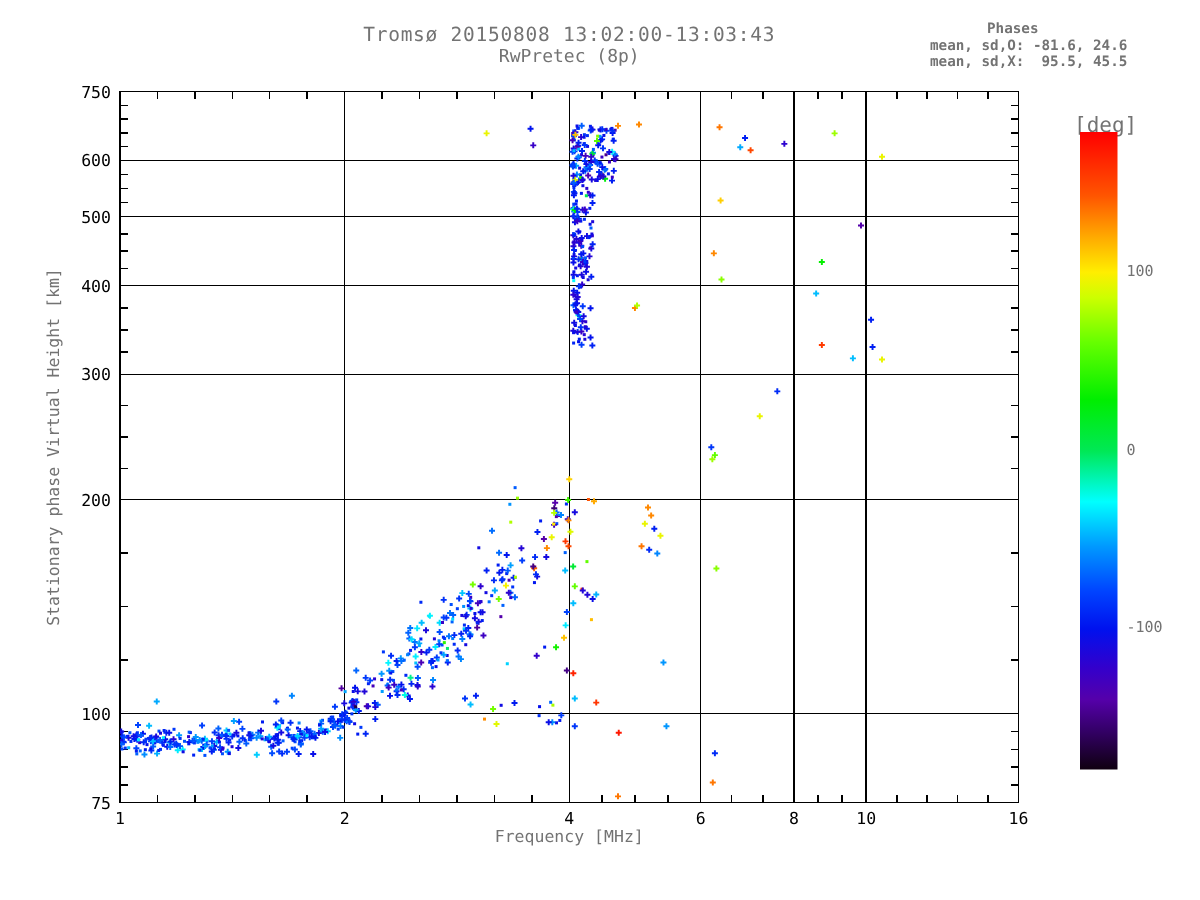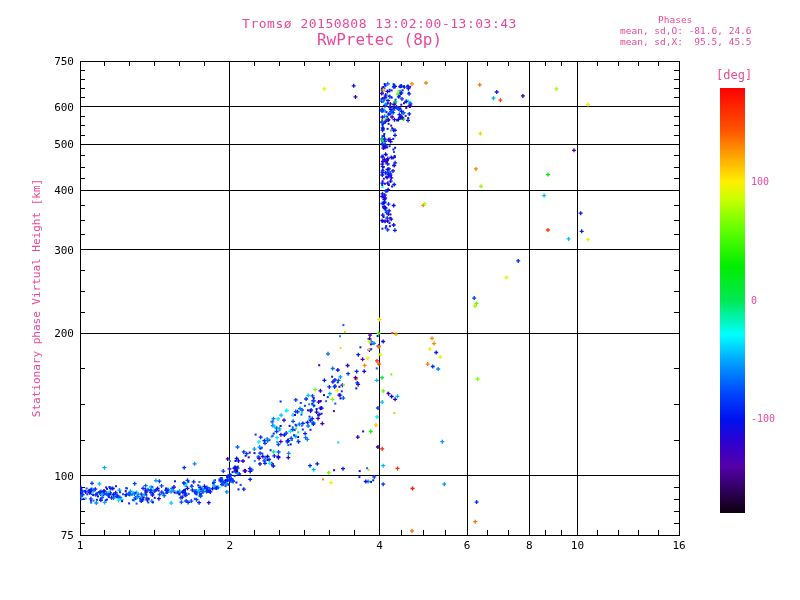--- a/index.html
+++ b/index.html
@@ -1,29 +1,29 @@
 <!DOCTYPE html>
 <html><head>
 <meta charset="utf-8">
 <style>
   html,body{margin:0;padding:0;background:#fff;}
   .canvas{position:relative;width:800px;height:600px;background:#ffffff;
-          font-family:"DejaVu Sans Mono",monospace;color:#ec4899;overflow:hidden;}
+          font-family:"DejaVu Sans Mono",monospace;color:#737373;overflow:hidden;}
   .title{position:absolute;left:80px;top:16px;width:599px;text-align:center;
          font-size:13px;letter-spacing:0.5px;white-space:pre;}
   .subtitle{position:absolute;left:80px;top:30px;width:599px;text-align:center;
-            font-size:16px;white-space:pre;}
+            font-size:12px;white-space:pre;}
   .phases{position:absolute;left:620px;top:14px;font-size:9.5px;line-height:11px;}
-  .phases div{white-space:pre;}
+  .phases div{white-space:pre;font-weight:bold;}
   .phases .ph-head{padding-left:38px;}
   .xlabel{position:absolute;left:80px;top:551px;width:599px;text-align:center;font-size:11px;}
   .ylabel{position:absolute;left:36px;top:298px;font-size:11px;white-space:nowrap;
           transform:translate(-50%,-50%) rotate(-90deg);}
   .cbar{position:absolute;left:720px;top:88px;width:25px;height:425px;}
-  .cbar-label{position:absolute;left:716px;top:68px;font-size:12px;white-space:pre;}
+  .cbar-label{position:absolute;left:716px;top:76px;font-size:14px;white-space:pre;}
   .cbar-tick{position:absolute;left:751px;font-size:10px;white-space:pre;}
   svg{position:absolute;left:0;top:0;}
   svg text{font-family:"DejaVu Sans Mono",monospace;fill:#000;}
 </style>
 </head>
 <body>
 
 <div class="canvas">
   <div class="title">Tromsø 20150808 13:02:00-13:03:43</div>
   <div class="subtitle">RwPretec (8p)</div>
@@ -1084,20 +1084,21 @@
         <path d="M432.1 343.6H436.1M434.1 341.6V345.6" stroke="rgb(255,136,0)" stroke-width="1.3" fill="none"></path>
         <path d="M427.9 349.1H431.9M429.9 347.1V351.1" stroke="rgb(234,245,0)" stroke-width="1.3" fill="none"></path>
         <path d="M434.2 352.5H438.2M436.2 350.5V354.5" stroke="rgb(0,31,243)" stroke-width="1.3" fill="none"></path>
         <path d="M438.3 357.1H442.3M440.3 355.1V359.1" stroke="rgb(234,245,0)" stroke-width="1.3" fill="none"></path>
         <path d="M425.7 364.1H429.7M427.7 362.1V366.1" stroke="rgb(255,118,0)" stroke-width="1.3" fill="none"></path>
         <path d="M430.8 366.5H434.8M432.8 364.5V368.5" stroke="rgb(0,43,247)" stroke-width="1.3" fill="none"></path>
         <path d="M436.2 369.0H440.2M438.2 367.0V371.0" stroke="rgb(0,133,255)" stroke-width="1.3" fill="none"></path>
       </g>
     </svg>
 
+  <div class="xlabel">Frequency [MHz]</div>
   <div class="ylabel">Stationary phase Virtual Height [km]</div>
 
   <div class="cbar-label">[deg]</div>
   <div class="cbar" id="cbar" style="background: linear-gradient(rgb(255, 0, 0) 0%, rgb(255, 85, 0) 10%, rgb(255, 170, 0) 16.5%, rgb(255, 238, 0) 22%, rgb(204, 255, 0) 26%, rgb(102, 255, 0) 33%, rgb(0, 238, 0) 42%, rgb(0, 232, 85) 50%, rgb(0, 255, 255) 58%, rgb(0, 153, 255) 65%, rgb(0, 68, 255) 72%, rgb(0, 17, 238) 78%, rgb(51, 0, 204) 84%, rgb(85, 0, 170) 89%, rgb(51, 0, 102) 94%, rgb(15, 0, 16) 100%);"></div>
   <div id="cbar-ticks">
       <div class="cbar-tick" style="top: 176.444px;">100</div>
       <div class="cbar-tick" style="top: 294.5px;">0</div>
       <div class="cbar-tick" style="top: 412.556px; text-align: center;">-100</div>
     </div>
 </div>

